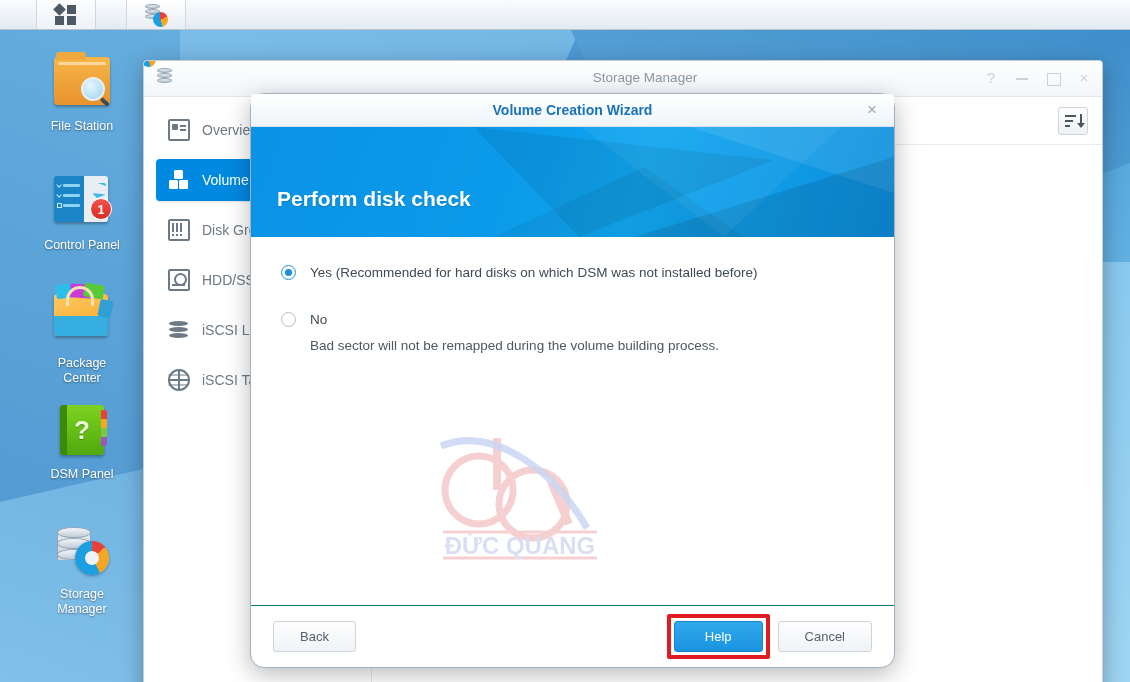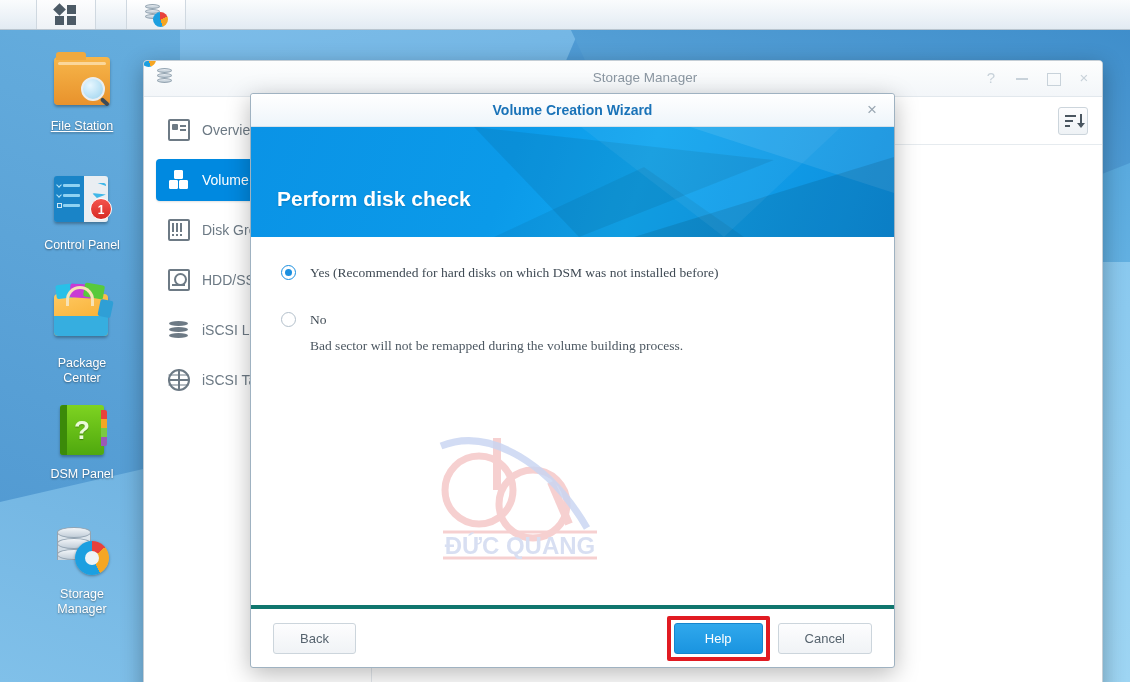--- a/index.html
+++ b/index.html
@@ -179,21 +179,21 @@
     background:linear-gradient(180deg,#fdfdfe,#eef2f5); position:relative; cursor:pointer; }
   #sortbtn i { position:absolute; left:6px; width:11px; height:2px; background:#4a5660; }
   #sortbtn i.l1{top:7px;} #sortbtn i.l2{top:12px;width:8px;} #sortbtn i.l3{top:17px;width:5px;}
   #sortbtn u { position:absolute; right:5px; top:6px; width:2px; height:11px; background:#4a5660; }
   #sortbtn u:after{content:"";position:absolute;left:-3px;top:9px;border-left:4px solid transparent;
     border-right:4px solid transparent;border-top:5px solid #4a5660;}
 
   
   #dialog {
     position:absolute; left:250px; top:93px; width:645px; height:575px;
-    background:#fff; border:1px solid #9fb2c1; border-radius:3px;
+    background:#fff; border:1px solid #9fb2c1; border-radius:14px;
     box-shadow:0 6px 24px rgba(0,0,0,.28); display:flex; flex-direction:column; z-index:30;
   }
   #dlg-title { height:33px; position:relative; border-bottom:1px solid #d6e1ea;
     background:linear-gradient(180deg,#ffffff,#eef5fa); border-radius:3px 3px 0 0; }
   #dlg-title .t { position:absolute; left:0; right:0; top:8px; text-align:center;
     font-size:14px; font-weight:bold; color:#1a73b8; }
   #dlg-close { position:absolute; right:12px; top:6px; width:20px; height:20px;
     color:#9aa7b2; font-size:17px; line-height:20px; text-align:center; cursor:pointer; }
 
   #banner { height:110px; position:relative; overflow:hidden;
@@ -208,27 +208,27 @@
     font-size:21px; font-weight:bold; text-shadow:0 1px 2px rgba(0,0,0,.18); }
 
   #dlg-body { flex:1; position:relative; padding:26px 30px 0; }
   .opt-row { display:flex; align-items:flex-start; margin-bottom:6px; }
   .radio { width:15px;height:15px;border-radius:50%;border:1px solid #b3c0cb; background:#fff;
     margin:2px 14px 0 0; flex:0 0 15px; position:relative; cursor:pointer; }
   .radio.on { border-color:#1a8fe0; }
   .radio.on:after { content:""; position:absolute; inset:3px; border-radius:50%; background:#1a8fe0; }
   .opt-label { font-size:13.5px; color:#3f4a54; line-height:19px; }
   .opt-desc { font-size:13.5px; color:#4d5862; line-height:22px; margin:6px 0 0 29px; max-width:565px; }
-  .opt-block { margin-bottom:28px;font-family:Liberation Serif, serif; }
+  .opt-block { margin-bottom:28px; }
 
   #watermark { position:absolute; left:150px; top:195px; width:230px; height:140px;
     pointer-events:none; opacity:.55; z-index:1; }
   #dlg-body > *:not(#watermark) { position:relative; z-index:2; }
 
-  #dlg-foot { height:62px; border-top:4px solid #0f766e; padding:0 22px;
+  #dlg-foot { height:62px; border-top:1px solid #0f766e; padding:0 22px;
     display:flex; align-items:center; }
   .spacer { flex:1; }
   .btn-primary { background:linear-gradient(180deg,#30a8ec,#1a94e0); border:1px solid #1585cd;
     color:#fff; border-radius:3px; font-size:13px; padding:7px 30px; cursor:pointer; }
   .btn-plain { background:linear-gradient(180deg,#fdfdfe,#f0f3f6); border:1px solid #ccd5dc;
     color:#56636e; border-radius:3px; font-size:13px; padding:7px 26px; cursor:pointer; }
   #next-wrap { border:4px solid #e11b22; padding:3px; border-radius:2px; margin-right:8px; }
 </style>
 </head>
 <body>
@@ -260,21 +260,21 @@
       <span class="disk d1"></span>
         <span class="disk d2"></span>
         <span class="disk d3"></span>
       <span class="pie"></span>
     </span>
   </div>
   <div class="tb-sep"></div>
   <div class="tb-rest"></div>
 </div>
 
-<div class="desk-icon" style="left:27px; top:52px;text-decoration:underline;">
+<div class="desk-icon" style="left:27px; top:52px;">
   <div class="glyph">
     <div class="folder">
         <div class="tabline"></div>
         <div class="mag"></div>
       </div>
   </div>
   <div>File Station</div>
 </div>
 
 <div class="desk-icon" style="left:27px; top:170px;">

